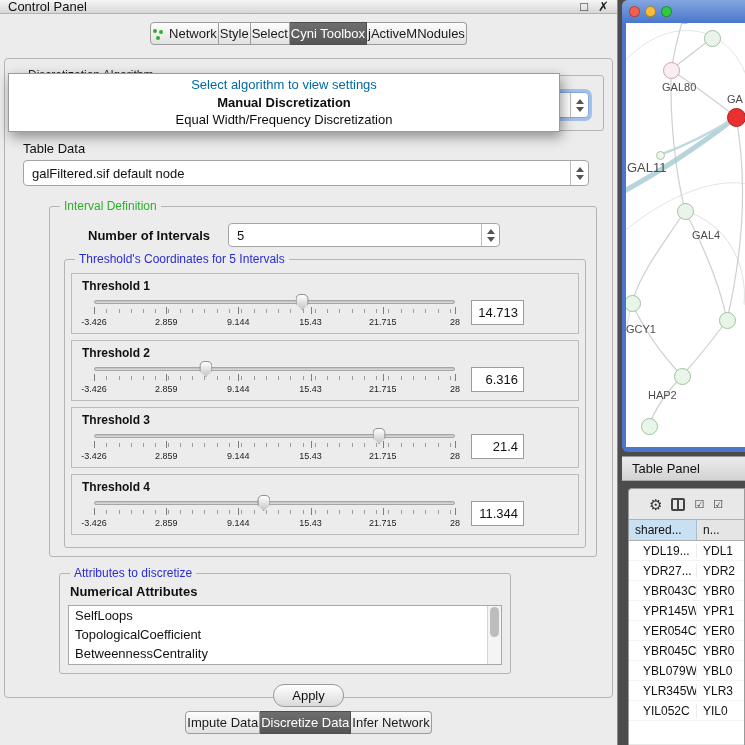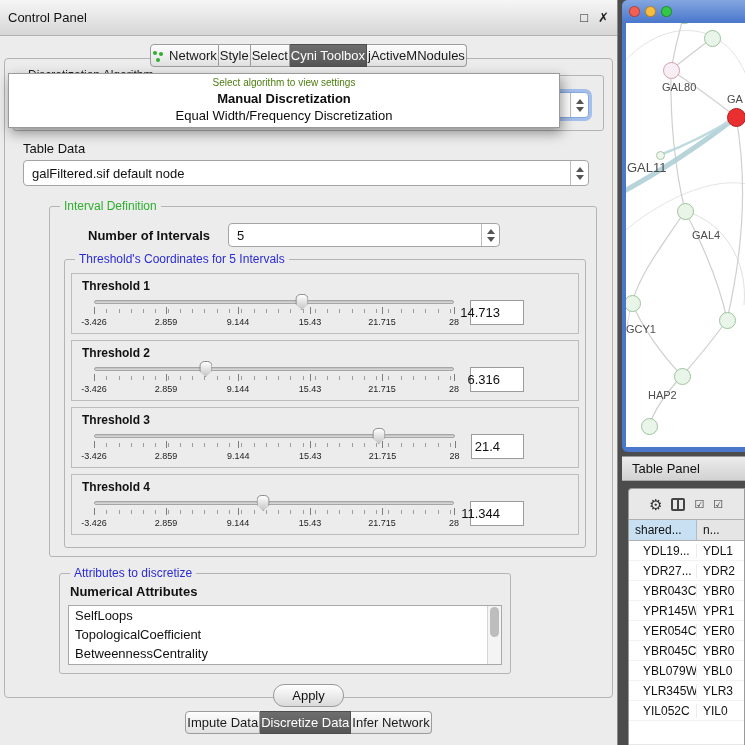--- a/index.html
+++ b/index.html
@@ -3,21 +3,21 @@
 <meta charset="utf-8">
 <style>
   * { margin:0; padding:0; box-sizing:border-box; }
   html,body { background:#4c4c4c; }
   #root { position:relative; width:745px; height:745px; overflow:hidden; background:#4c4c4c;
           font-family:"Liberation Sans", sans-serif; color:#111; }
 
   
   .control-panel { position:absolute; left:0; top:0; width:618px; height:745px; background:#ececec;
                    border-right:1px solid #8a8a8a; }
-  .cp-titlebar { height:36px; background:linear-gradient(#f6f6f6,#d6d6d6); border-bottom:1px solid #b2b2b2;
+  .cp-titlebar { height:14px; background:linear-gradient(#f6f6f6,#d6d6d6); border-bottom:1px solid #b2b2b2;
                  display:flex; align-items:center; padding:0 8px; font-size:13px; }
   .cp-title { flex:1; }
   .win-btn { font-size:13px; color:#222; margin-left:10px; line-height:1; }
 
   .tabbar { display:flex; justify-content:center; margin-top:8px; position:relative; z-index:2; }
   .tab { display:flex; align-items:center; gap:5px; padding:3px 1px; font-size:13px;
          background:linear-gradient(#fdfdfd,#e1e1e1); border:1px solid #9c9c9c; border-left:none; color:#1a1a1a; }
   .tab:first-child { border-left:1px solid #9c9c9c; border-radius:4px 0 0 4px; }
   .tab:last-child { border-radius:0 4px 4px 0; }
   .tab.active { background:linear-gradient(#6e6e6e,#555555); color:#fff; border-color:#4d4d4d; }
@@ -43,21 +43,21 @@
   .combo .stepper, .focus-combo .stepper { position:absolute; right:0; top:0; bottom:0; width:18px;
            border-left:1px solid #bdbdbd; display:flex; flex-direction:column; align-items:center;
            justify-content:center; gap:3px; }
   .arr-up { width:0; height:0; border-left:4px solid transparent; border-right:4px solid transparent;
             border-bottom:5px solid #555; }
   .arr-dn { width:0; height:0; border-left:4px solid transparent; border-right:4px solid transparent;
             border-top:5px solid #555; }
 
   .algo-popup { position:absolute; left:3px; top:14px; width:552px; background:#fff; z-index:10;
                 border:1px solid #9a9a9a; box-shadow:2px 5px 12px rgba(0,0,0,.4); padding:2px 0 3px; }
-  .popup-placeholder { font-size:10px; color:#4d7c0f; text-align:center; padding:1px 4px 2px; }
+  .popup-placeholder { font-size:13px; color:#0369a1; text-align:center; padding:1px 4px 2px; }
   .popup-option { font-size:13px; color:#0d0d0d; padding:1px 8px;text-align:center; }
   .popup-option.bold { font-weight:bold; }
 
   .field-label { margin:10px 0 4px 18px; font-size:13px; }
   .table-data-combo { margin-left:18px; width:566px; }
 
   .interval-group { margin:20px 0 0 44px; width:548px; padding:12px 10px 8px; }
   .ni-row { display:flex; align-items:center; margin:4px 0 12px 28px; }
   .ni-label { font-weight:bold; font-size:13px; margin-right:18px; }
   .ni-combo { width:272px; height:24px; }
@@ -73,21 +73,21 @@
                   background:linear-gradient(#ffffff,#c6c6c6); border:1px solid #898989;
                   border-radius:5px 5px 3px 3px;
                   clip-path:polygon(0 0,100% 0,100% 62%,50% 100%,0 62%);
                   transform:translateX(-50%); z-index:2; }
   .slider-ticks { position:absolute; left:0; right:0; top:15px; height:4px;
                   background:repeating-linear-gradient(to right,#9d9d9d 0 1px,transparent 1px 12.27px); }
   .major-tick { position:absolute; top:13px; width:1px; height:7px; background:#7d7d7d; }
   .slider-labels { position:absolute; left:0; right:0; top:23px; height:11px; font-size:9px; color:#222; }
   .slider-labels span { position:absolute; transform:translateX(-50%); white-space:nowrap; }
   .threshold-value { width:54px; height:25px; background:#fff; border:1px solid #9c9c9c; font-size:13px;
-                     display:flex; align-items:center; justify-content:flex-end; padding-right:23px;
+                     display:flex; align-items:center; justify-content:flex-end; padding-right:5px;
                      margin-left:16px; margin-right:54px; }
 
   .attr-group { margin:16px 0 0 54px; width:452px; padding:10px 8px 8px; }
   .attr-label { font-weight:bold; font-size:13px; margin:0 0 6px 2px; }
   .attr-list { position:relative; height:60px; background:#fff; border:1px solid #a8a8a8; overflow:hidden; font-size:13px; }
   .attr-item { padding:1px 0 0 6px; line-height:18px; }
   .attr-scrollbar { position:absolute; right:0; top:0; bottom:0; width:14px; background:#f4f4f4; border-left:1px solid #d4d4d4; }
   .attr-scroll-thumb { position:absolute; top:1px; left:2px; width:9px; height:30px; background:#bdbdbd; border-radius:5px; }
 
   .apply-button { display:block; margin:10px auto 0; padding:3px 18px; font-size:13px; color:#111;

